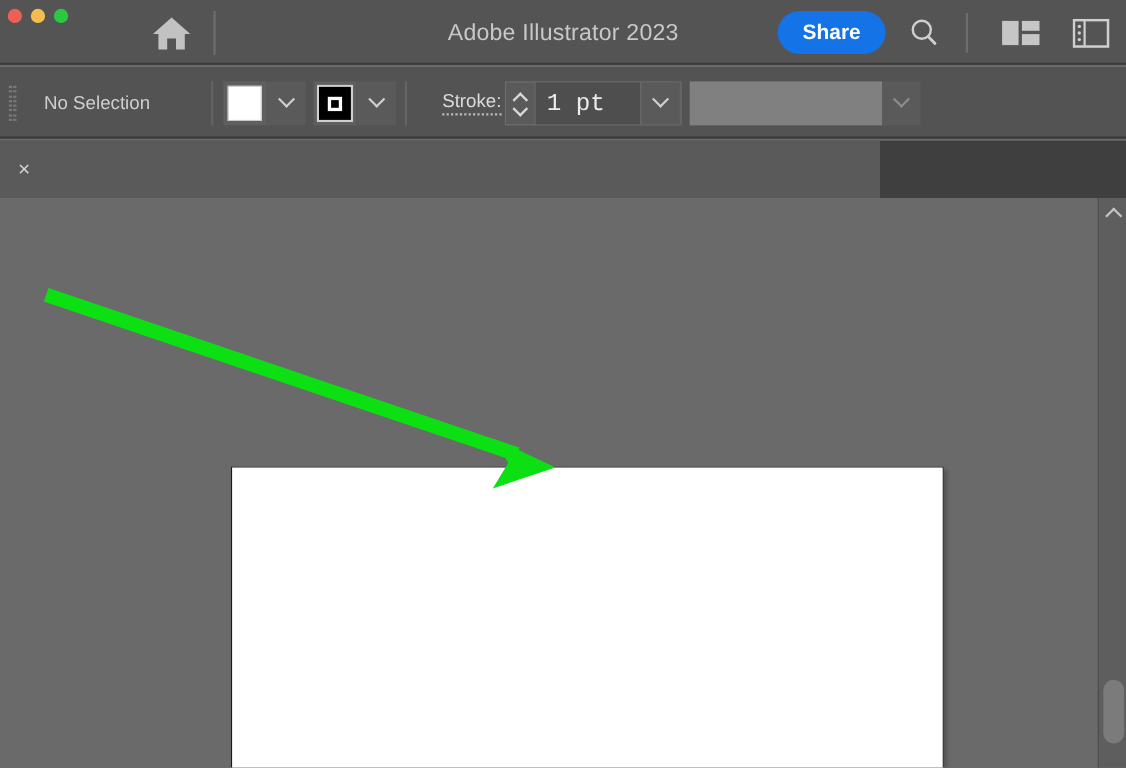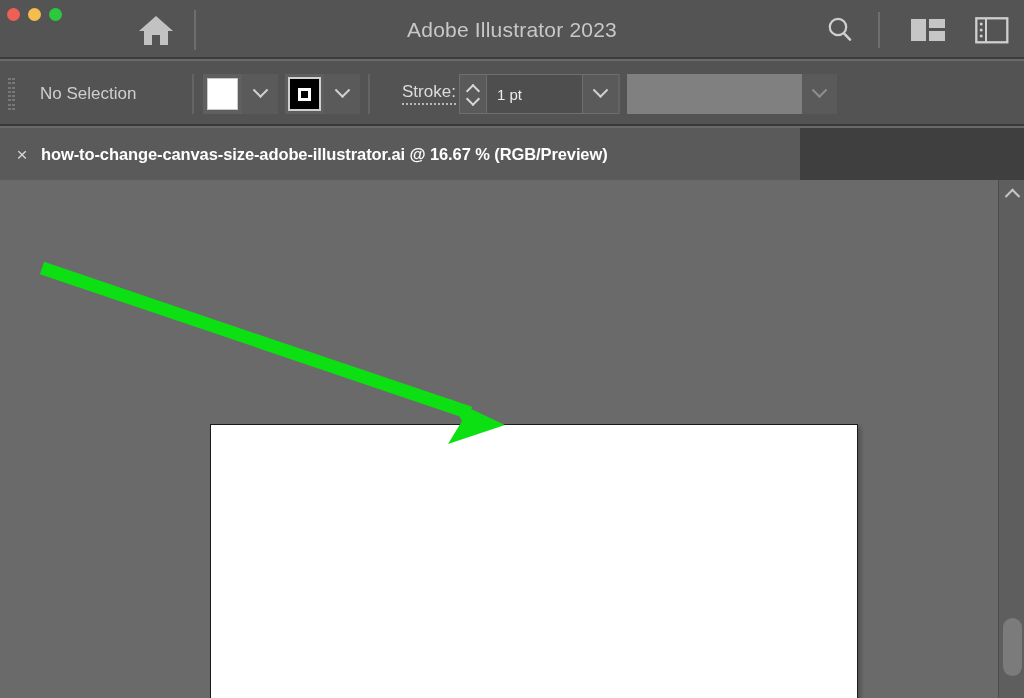--- a/index.html
+++ b/index.html
@@ -119,22 +119,22 @@
   .arrow-up::after, .arrow-dn::after {
     content: ""; position: absolute; left: 1px; top: 1px;
     width: 8px; height: 8px;
     border-left: 2px solid #d8d8d8; border-top: 2px solid #d8d8d8;
   }
   .arrow-up::after { transform: rotate(45deg); }
   .arrow-dn::after { transform: rotate(-135deg); top: -2px; }
   .stroke-value {
     width: 95px; height: 38px; background: #4e4e4e;
     display: flex; align-items: center; padding-left: 10px;
-    color: #ececec; font-size: 15px;
-    border: none; outline: none; font-family: Liberation Sans, sans-serif;
+    color: #ececec; font-size: 22px;
+    border: none; outline: none; font-family: Liberation Mono, monospace;
   }
   .stroke-chev {
     width: 36px; height: 38px; background: #5a5a5a;
     display: flex; align-items: center; justify-content: center;
     border-left: 1px solid #6e6e6e;
   }
   .profile-ctrl {
     position: absolute; left: 627px; top: 13px;
     display: flex; height: 40px;
   }
@@ -224,20 +224,21 @@
     <div class="home-btn">
       <svg width="42" height="36" viewBox="0 0 42 36">
         <path d="M21 4 L38 19 L33 19 L33 33 L25 33 L25 23 L17 23 L17 33 L9 33 L9 19 L4 19 Z" fill="#c2c2c2"></path>
       </svg>
     </div>
 
     <div class="sep-vert" style="left:194px; top:10px; height:40px;"></div>
 
     <div class="app-title">Adobe Illustrator 2023</div>
 
+    <button class="share-btn">Share</button>
 
     <div class="tb-icon" style="left:818px; top:10px; width:44px; height:40px;">
       <svg width="30" height="30" viewBox="0 0 30 30">
         <circle cx="13" cy="12" r="8.2" fill="none" stroke="#cfcfcf" stroke-width="2.2"></circle>
         <line x1="19" y1="18.4" x2="25" y2="24.6" stroke="#cfcfcf" stroke-width="2.6" stroke-linecap="round"></line>
       </svg>
     </div>
 
     <div class="sep-vert" style="left:878px; top:12px; height:36px;"></div>
 
@@ -363,21 +364,20 @@
         <rect x="11" y="4" width="18" height="3.5" fill="#c8c8c8"></rect>
         <rect x="11" y="11" width="18" height="3.5" fill="#c8c8c8"></rect>
         <rect x="11" y="18" width="18" height="3.5" fill="#c8c8c8"></rect>
       </svg>
     </div>
   </div>
 
   <div class="tabstrip">
     <div class="doc-tab">
       <span class="tab-close">×</span>
-      <span class="tab-title">how-to-change-canvas-size-adobe-illustrator.ai @ 16.67 % (RGB/Preview)</span>
     </div>
   </div>
 
   <div class="canvas">
     <div class="artboard"></div>
 
     <svg class="annot-svg" viewBox="0 0 1024 518">
       <g>
         <line x1="42" y1="88" x2="470" y2="233" stroke="#0ce013" stroke-width="13" stroke-linecap="butt"></line>
         <polygon points="505,245 450,219 462,241 448,264" fill="#0ce013"></polygon>

